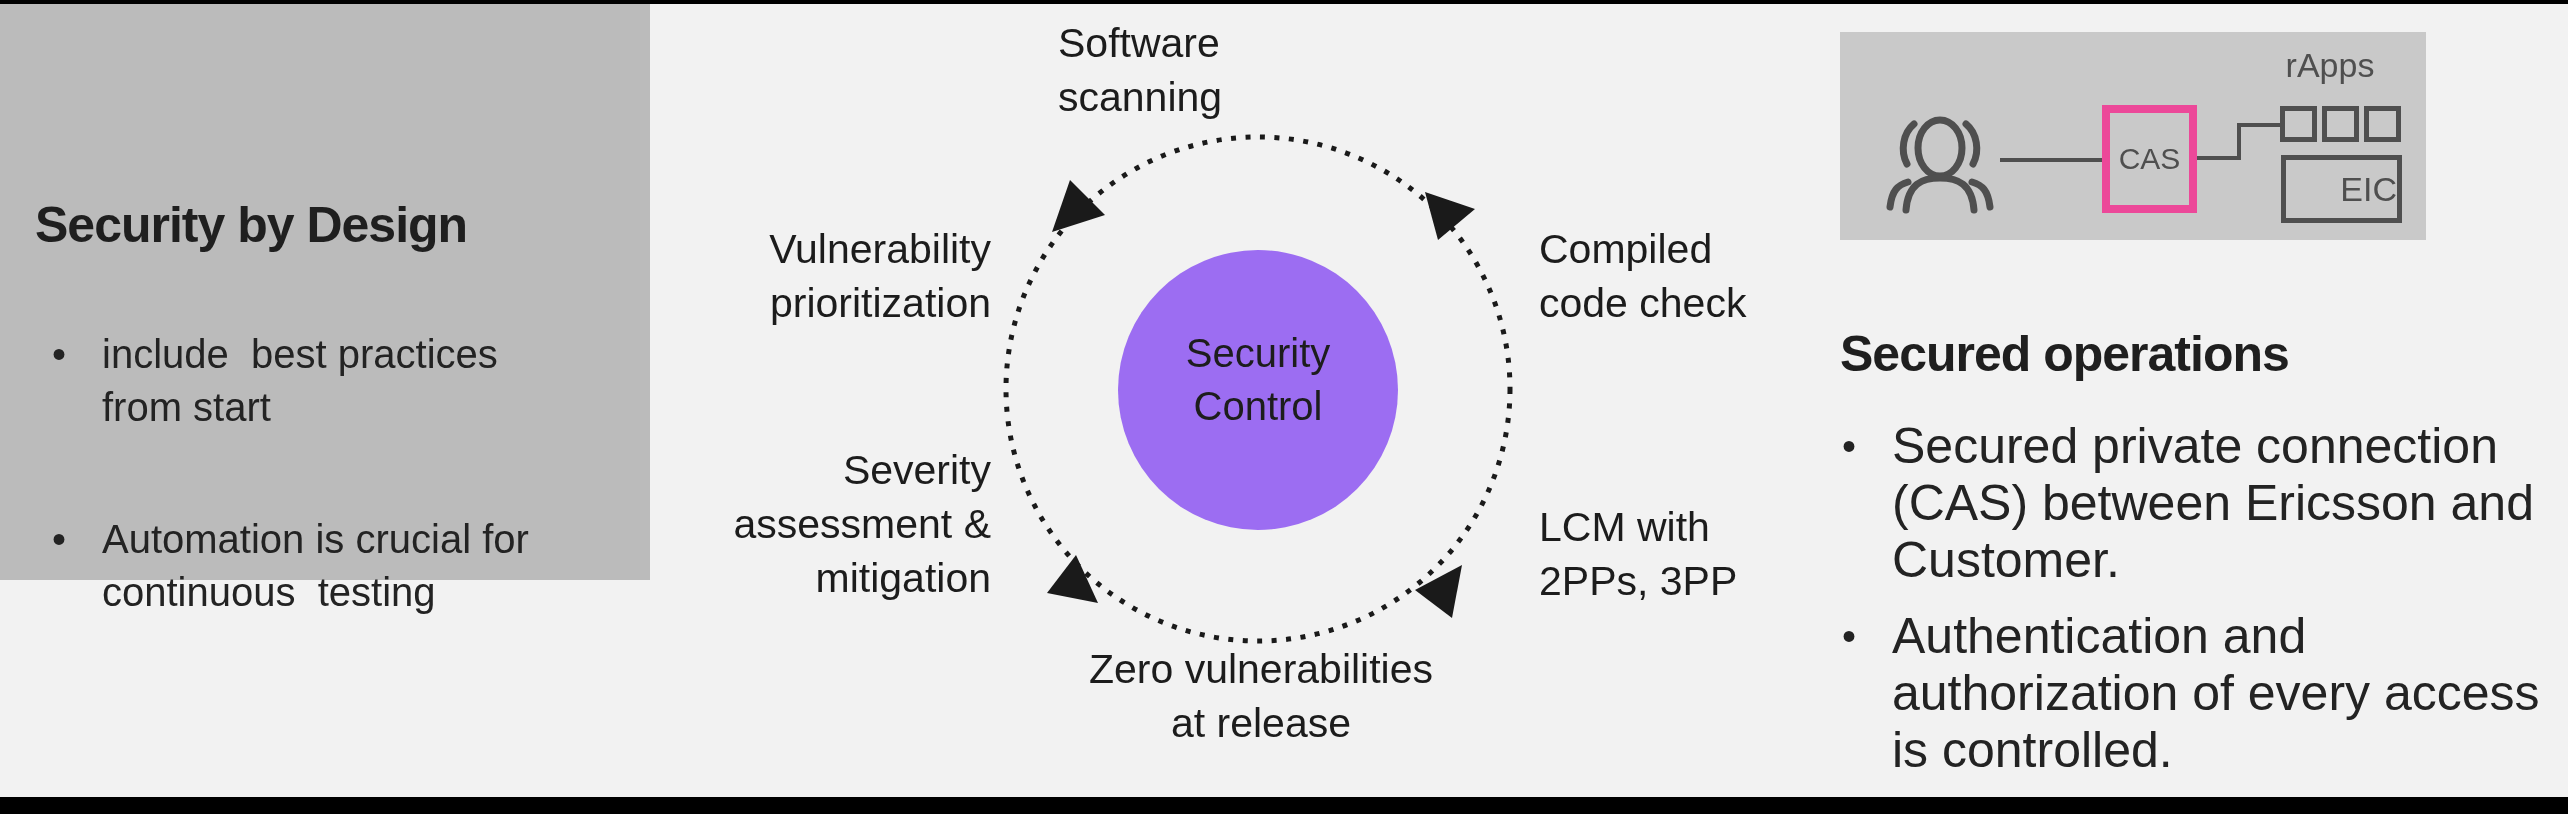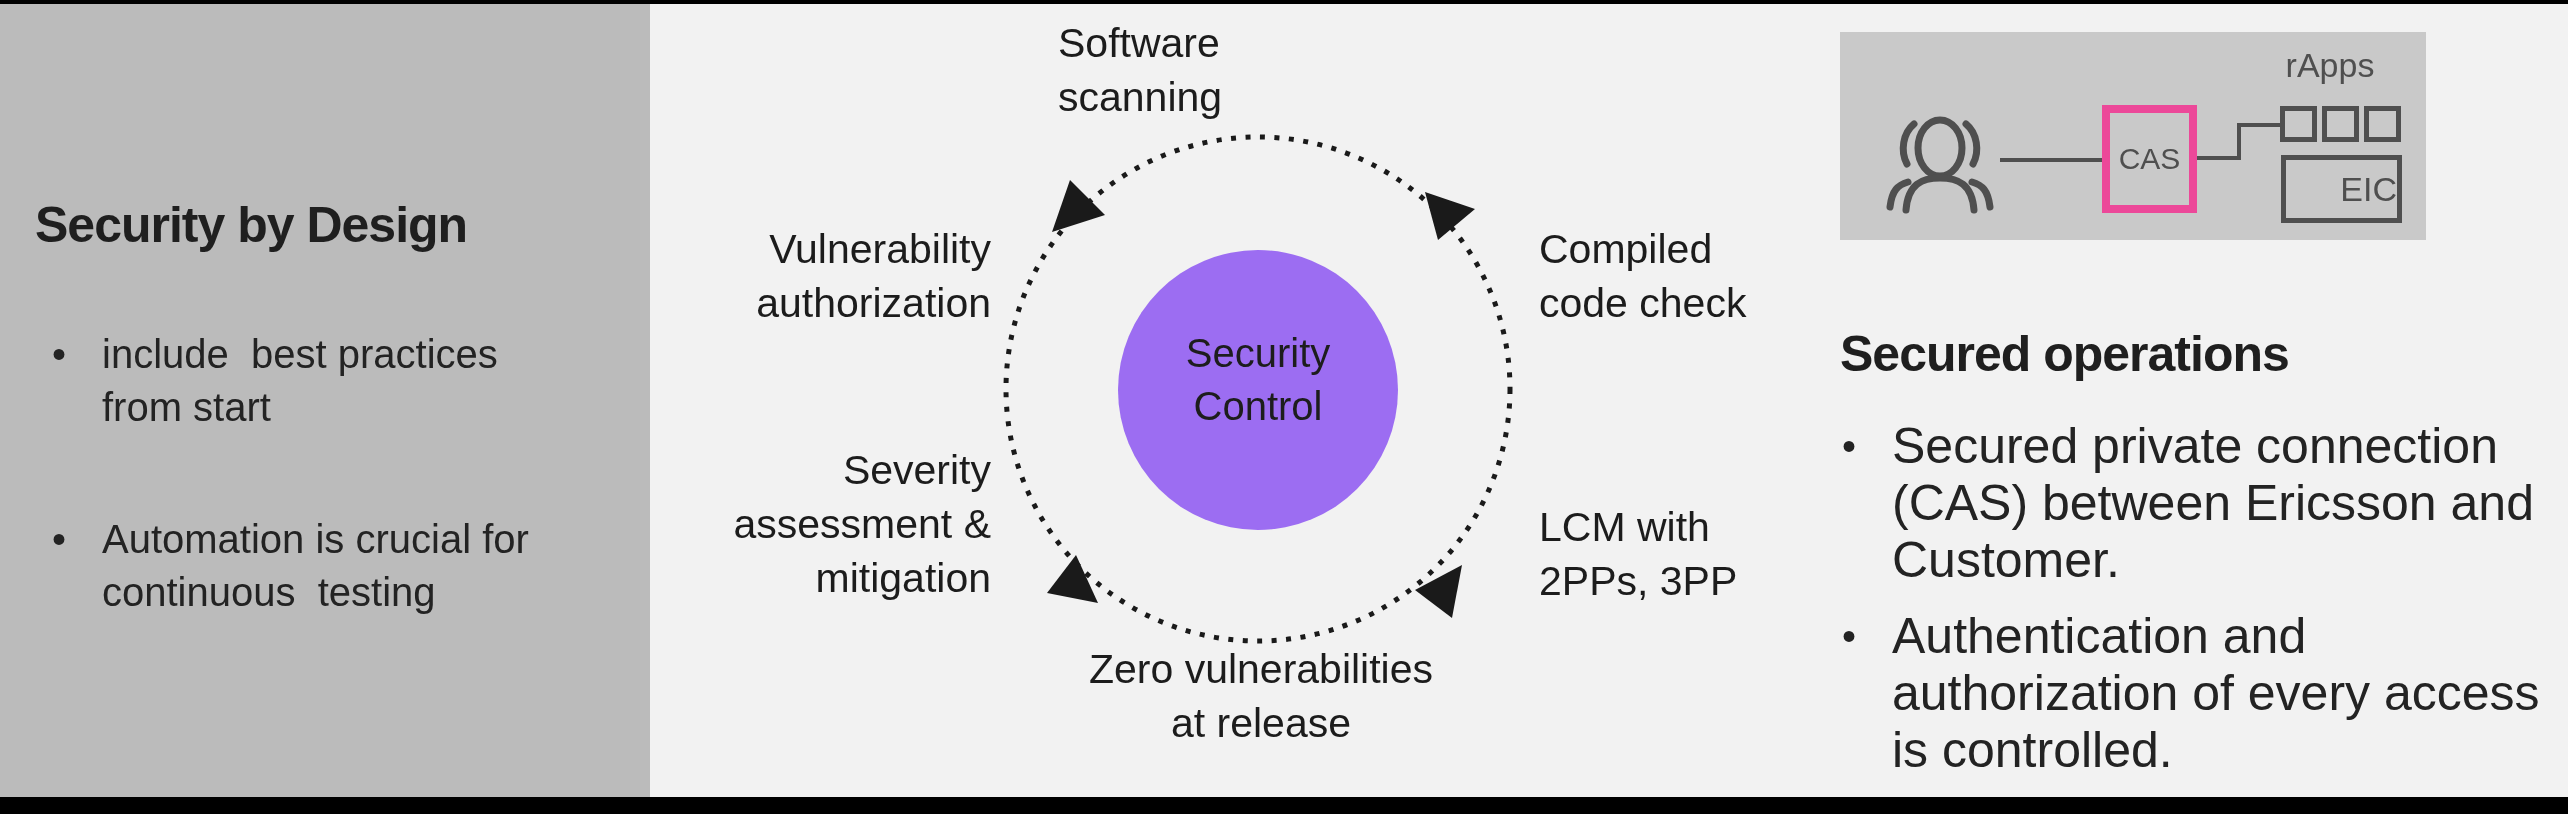--- a/index.html
+++ b/index.html
@@ -8,21 +8,21 @@
     font-family:"Liberation Sans", sans-serif;
     background:#f2f2f2;
   }
   .slide{position:relative;width:2568px;height:814px;background:#f2f2f2;}
   .bar{position:absolute;left:0;width:2568px;background:#000;}
   .bar.top{top:0;height:4px;}
   .bar.bottom{top:797px;height:17px;}
 
   
   .left-panel{
-    position:absolute;left:0;top:4px;width:650px;height:793px;
+    position:absolute;left:0;top:4px;width:650px;height:576px;
     background:#bbbbbb;
     text-decoration:underline;
   }
   .panel-title{
     position:absolute;left:35px;top:192px;
     font-size:50px;font-weight:700;color:#1f1f1f;letter-spacing:-1px;
     white-space:pre;
   }
   .bullet{position:absolute;}
   .bullet .dot{
@@ -129,21 +129,21 @@
     <div class="line">Security</div>
     <div class="line">Control</div>
   </div>
 
   <div class="diag-label dl-top">
     <div class="line">Software</div>
     <div class="line">scanning</div>
   </div>
   <div class="diag-label dl-left-top">
     <div class="line">Vulnerability</div>
-    <div class="line">authorization</div>
+    <div class="line">prioritization</div>
   </div>
   <div class="diag-label dl-left-bottom">
     <div class="line">Severity</div>
     <div class="line">assessment &amp;</div>
     <div class="line">mitigation</div>
   </div>
   <div class="diag-label dl-right-top">
     <div class="line">Compiled</div>
     <div class="line">code check</div>
   </div>

